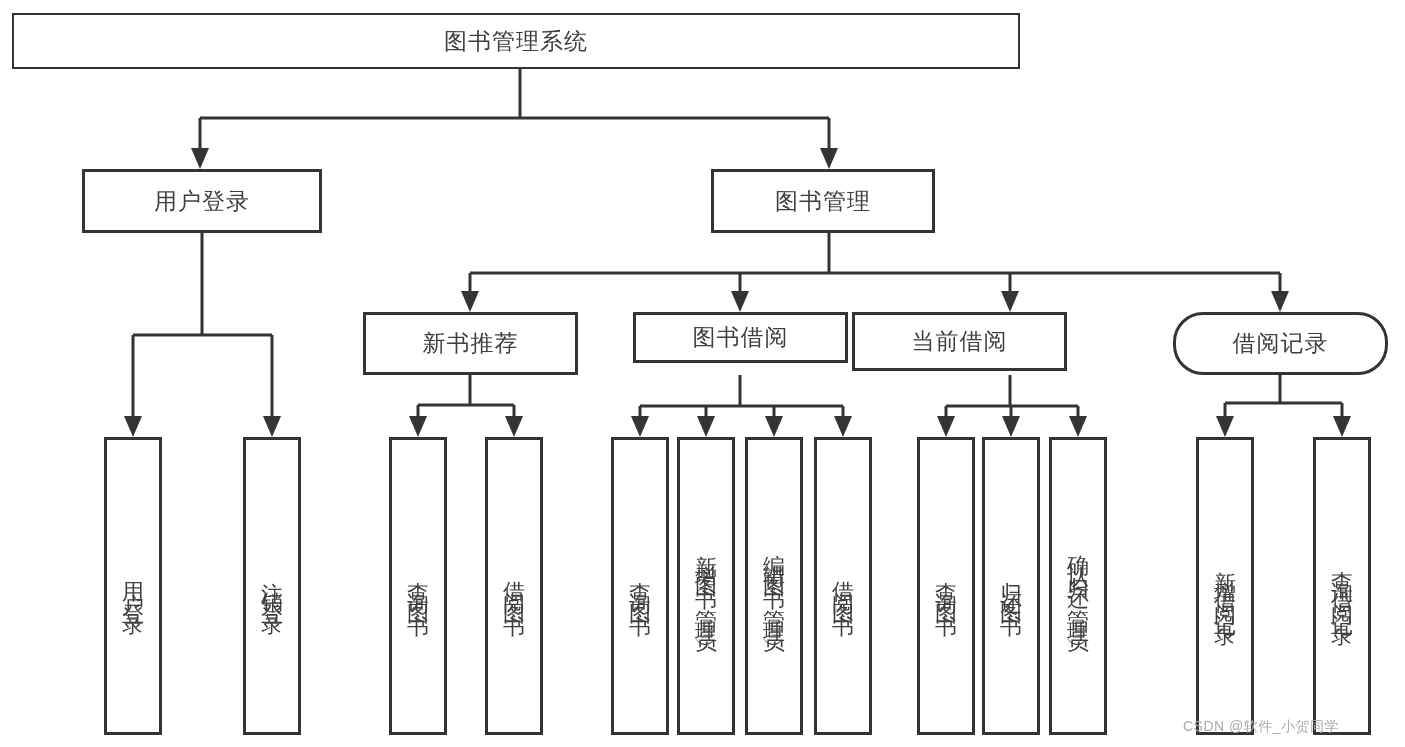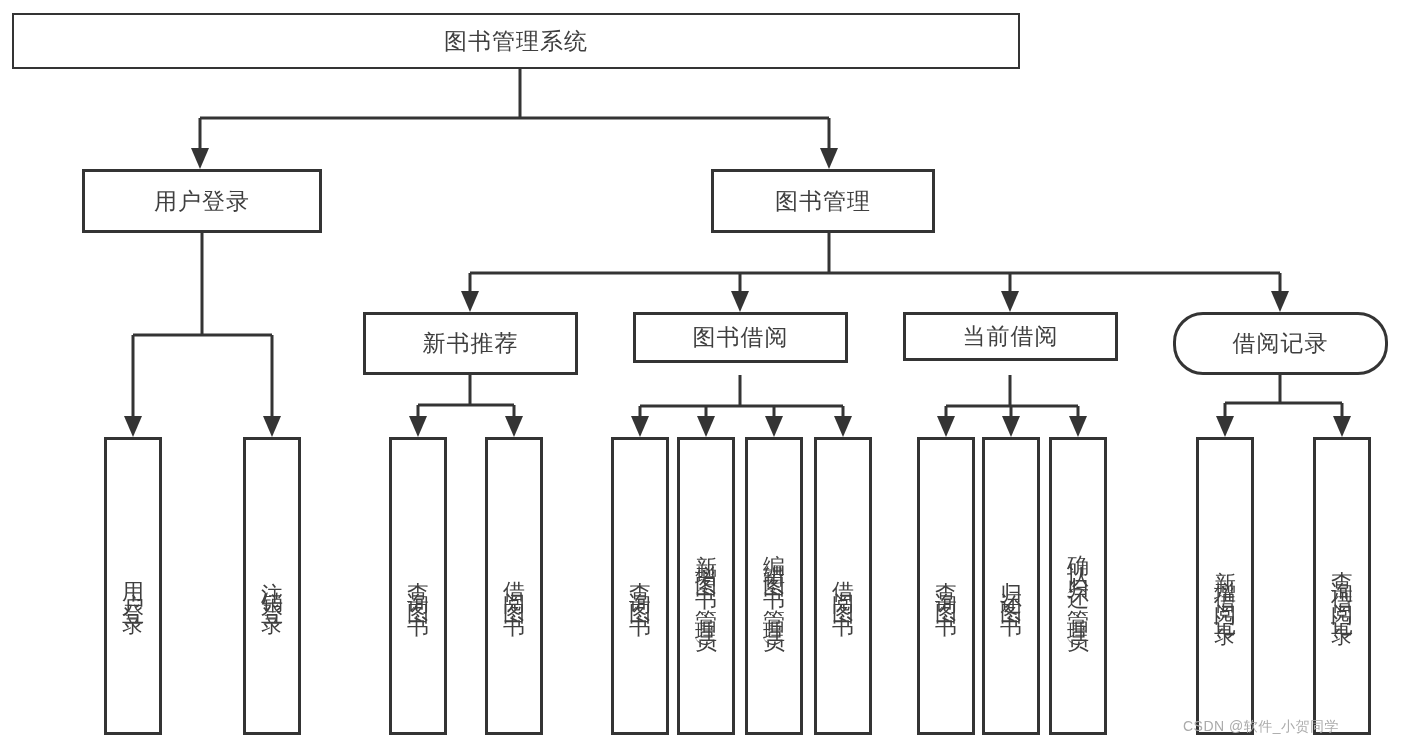--- a/index.html
+++ b/index.html
@@ -113,21 +113,21 @@
   <div class="node hbox" style="left:711px;top:169px;width:224px;height:64px;">
     <span>图书管理</span>
   </div>
 
   <div class="node hbox" style="left:363px;top:312px;width:215px;height:63px;">
     <span>新书推荐</span>
   </div>
   <div class="node hbox" style="left:633px;top:312px;width:215px;height:51px;">
     <span>图书借阅</span>
   </div>
-  <div class="node hbox" style="left:903px;top:312px;width:215px;height:49px;justify-content:center;">
+  <div class="node hbox" style="left:852px;top:312px;width:215px;height:59px;justify-content:center;">
     <span>当前借阅</span>
   </div>
   <div class="node hbox" style="left:1173px;top:312px;width:215px;height:63px;border-radius:30px;">
     <span>借阅记录</span>
   </div>
 
   <div class="node vbox" style="left:104px;">
     <span class="vtext">用户登录</span>
   </div>
   <div class="node vbox" style="left:243px;">

